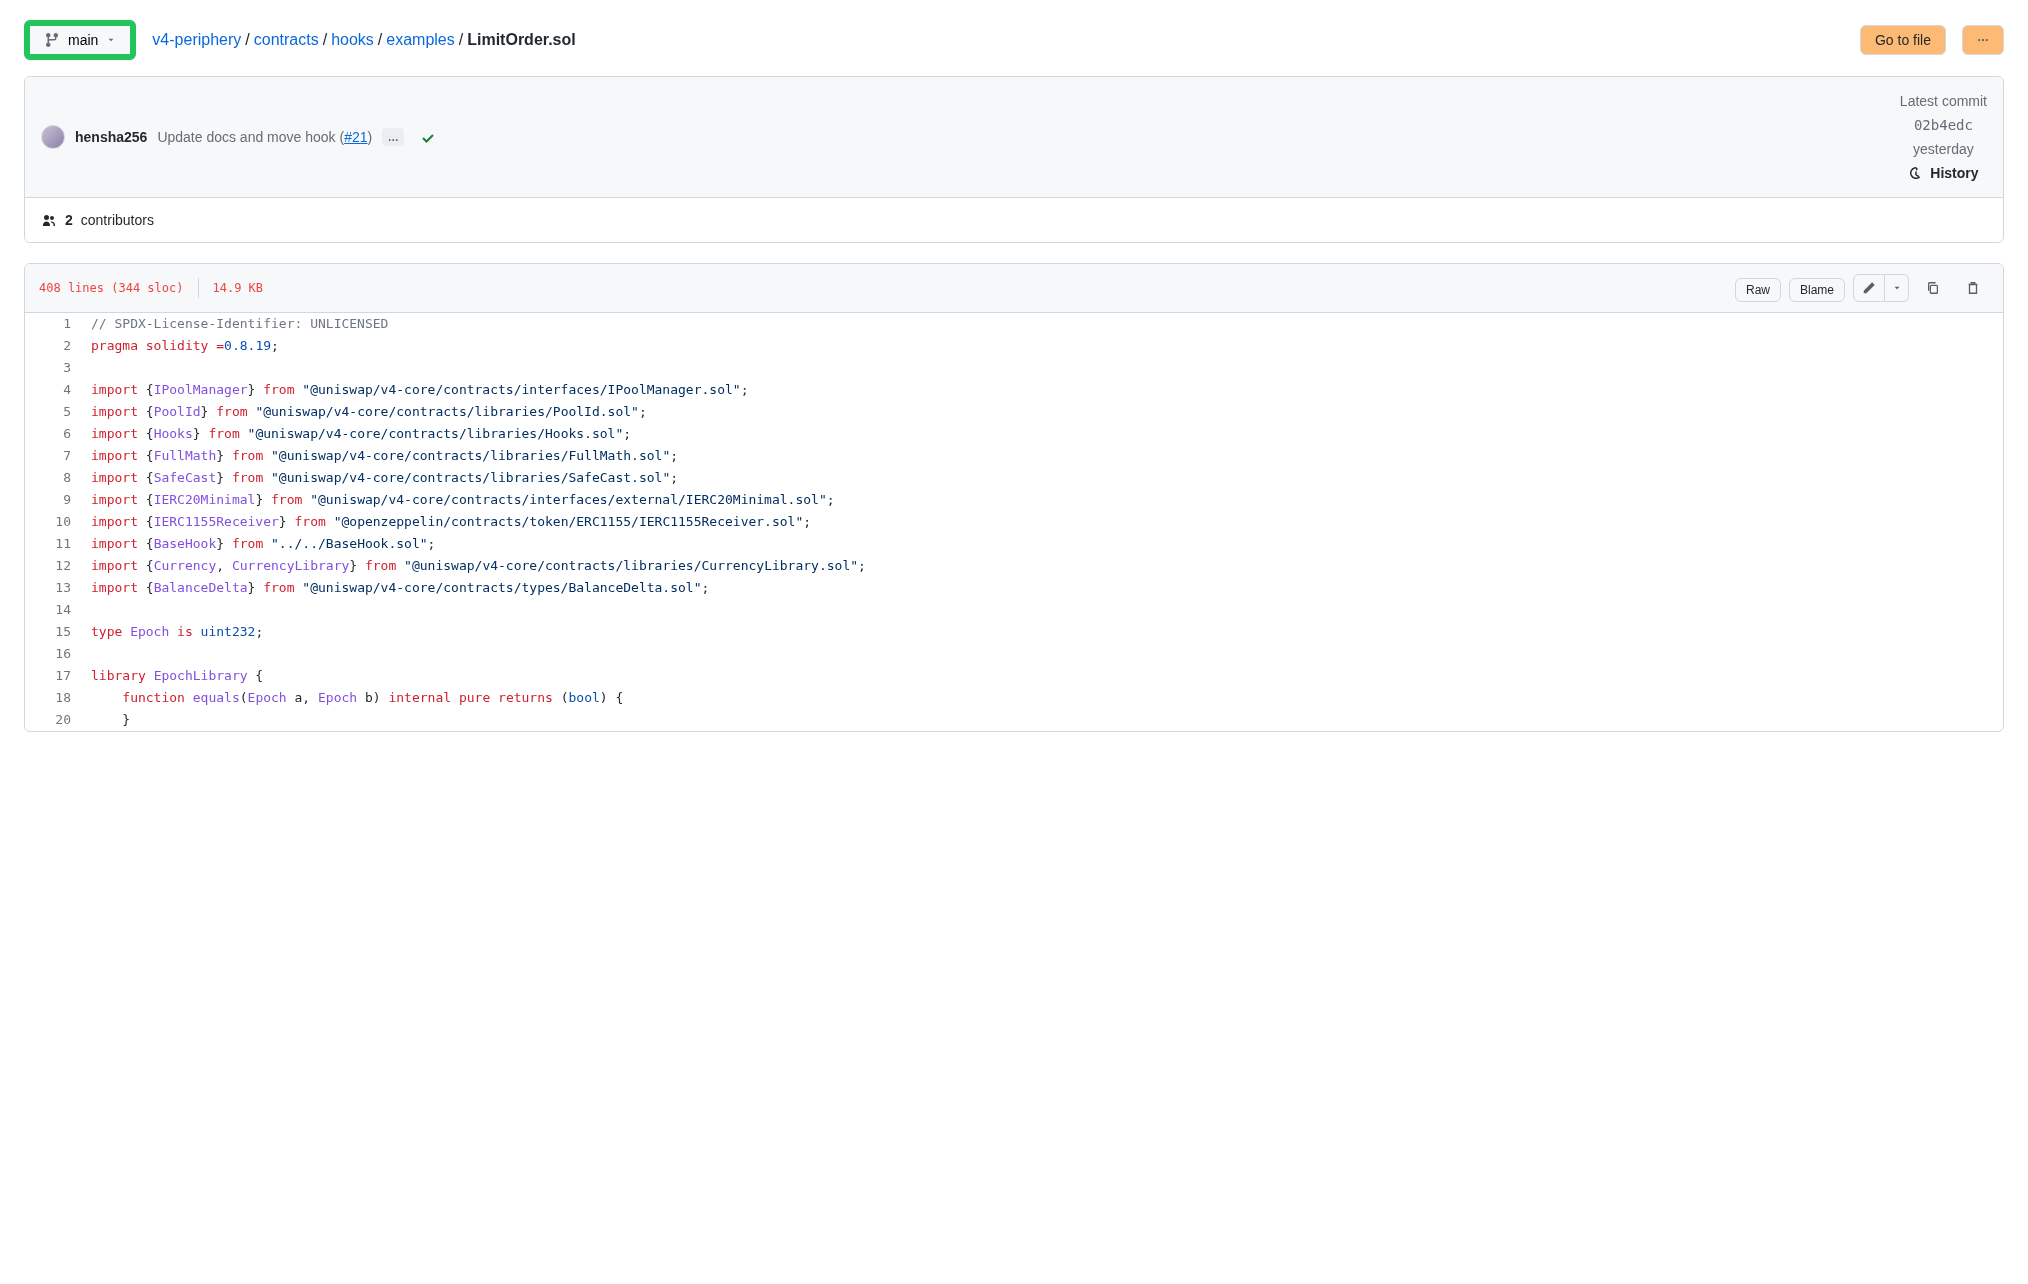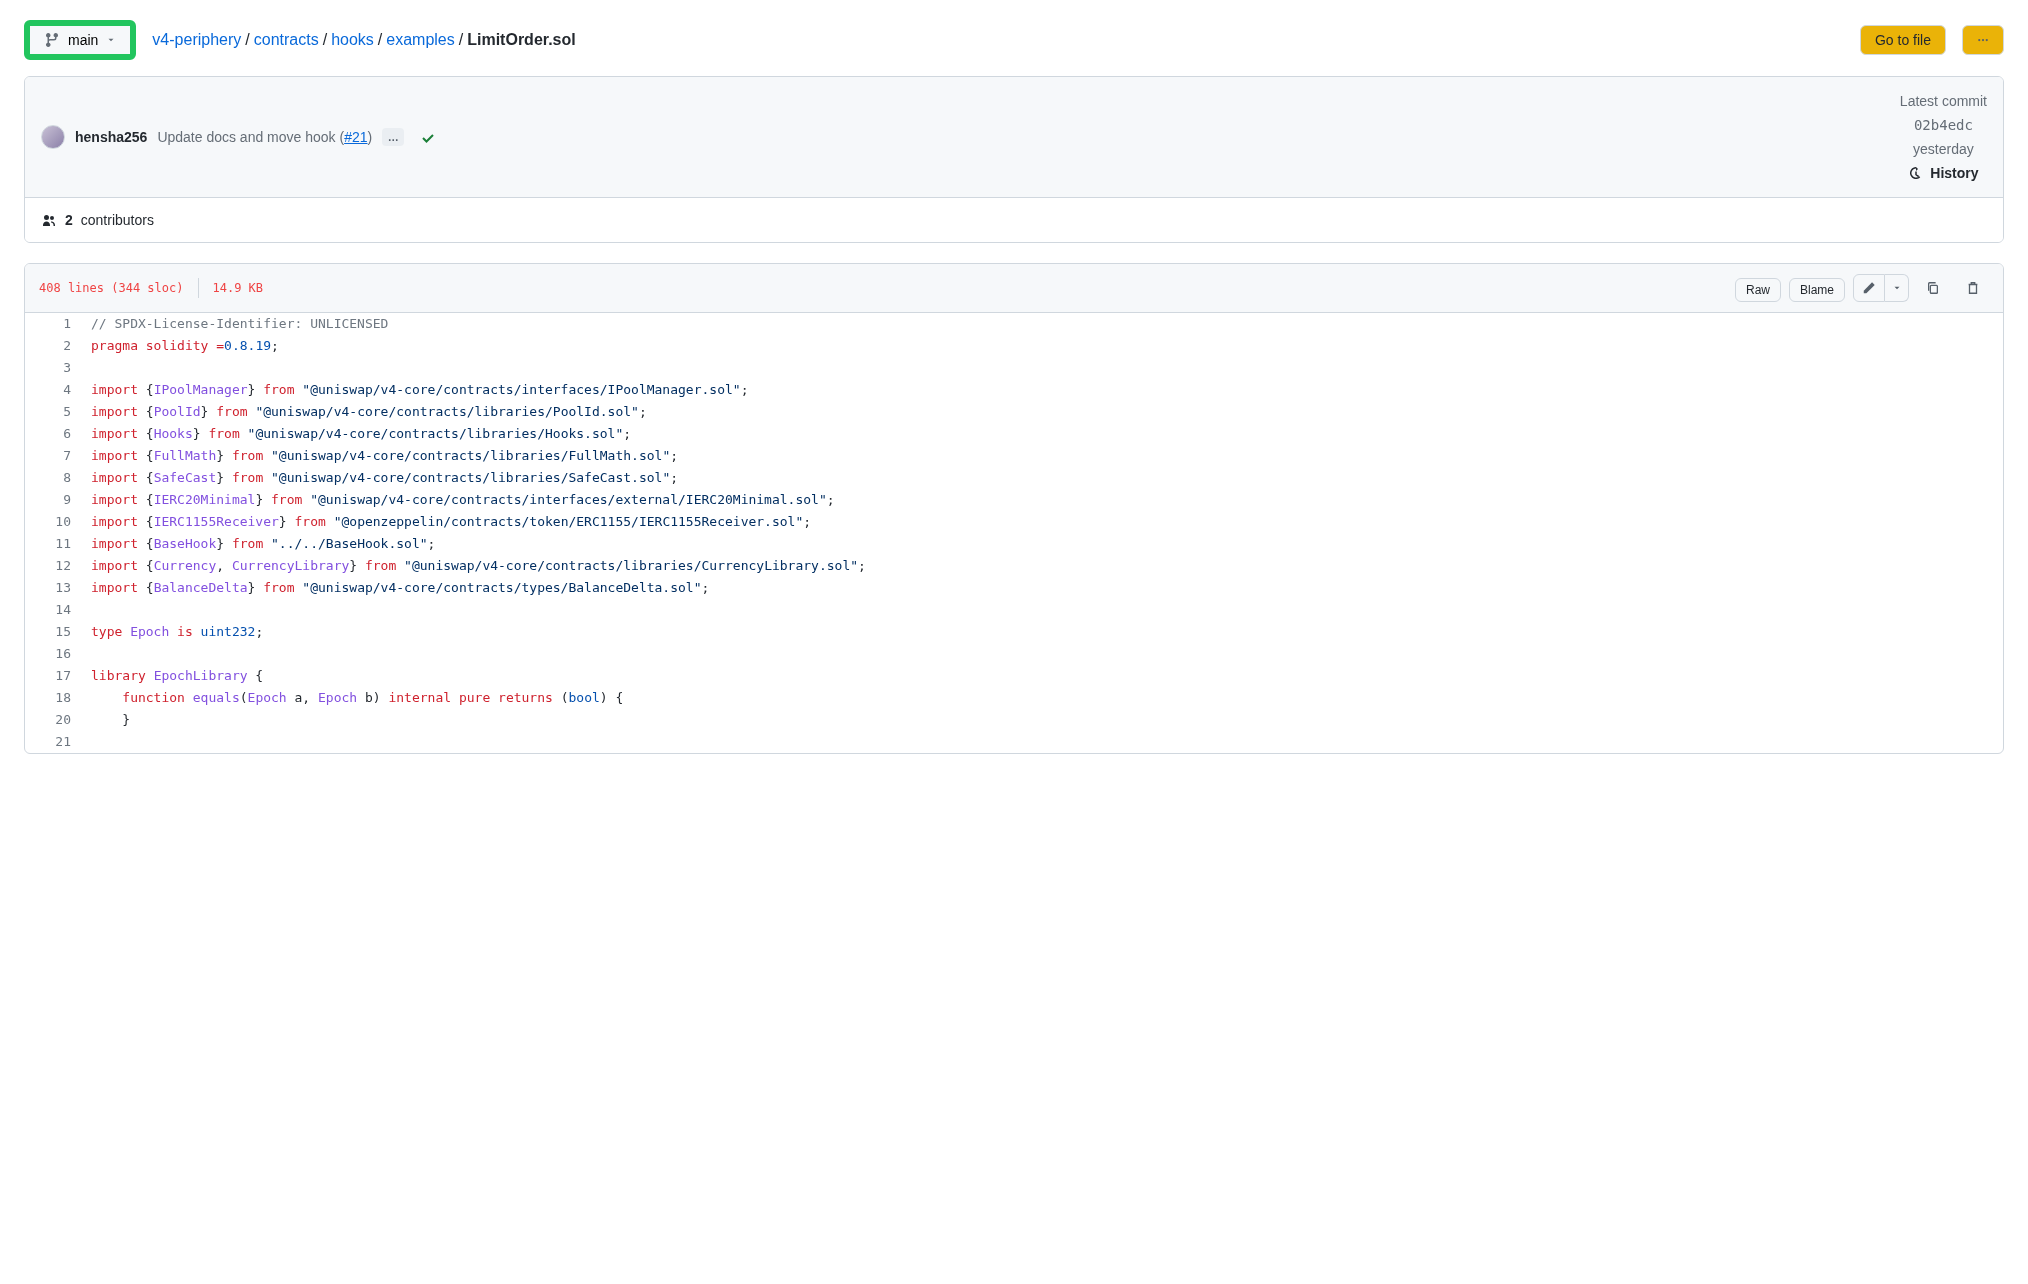--- a/index.html
+++ b/index.html
@@ -42,21 +42,21 @@
   .breadcrumb .current { font-weight: 600; color: #24292f; }
   .btn {
     display: inline-flex;
     align-items: center;
     justify-content: center;
     padding: 6px 14px;
     font-size: 14px;
     font-weight: 500;
     border: 1px solid #d0d7de;
     border-radius: 6px;
-    background: #eab308;
+    background: #fdba74;
     cursor: pointer;
     color: #24292f;
   }
   .btn.icon-only { width: 42px; }
   .commit-box {
     border: 1px solid #d0d7de;
     border-radius: 6px;
     margin-bottom: 20px;
     overflow: hidden;
   }
@@ -319,19 +319,15 @@
           <td class="code"><span class="k">library</span><span> </span><span class="n">EpochLibrary</span><span> {</span></td>
         </tr>
         <tr>
           <td class="ln">18</td>
           <td class="code"><span>    </span><span class="k">function</span><span> </span><span class="n">equals</span><span>(</span><span class="n">Epoch</span><span> a, </span><span class="n">Epoch</span><span> b) </span><span class="k">internal</span><span> </span><span class="k">pure</span><span> </span><span class="k">returns</span><span> (</span><span class="kt">bool</span><span>) {</span></td>
         </tr>
         <tr>
           <td class="ln">20</td>
           <td class="code"><span>    }</span></td>
         </tr>
-        <tr>
-          <td class="ln">21</td>
-          <td class="code"><span></span></td>
-        </tr>
       </tbody>
   </table>
 </div>
 
 </body></html>

